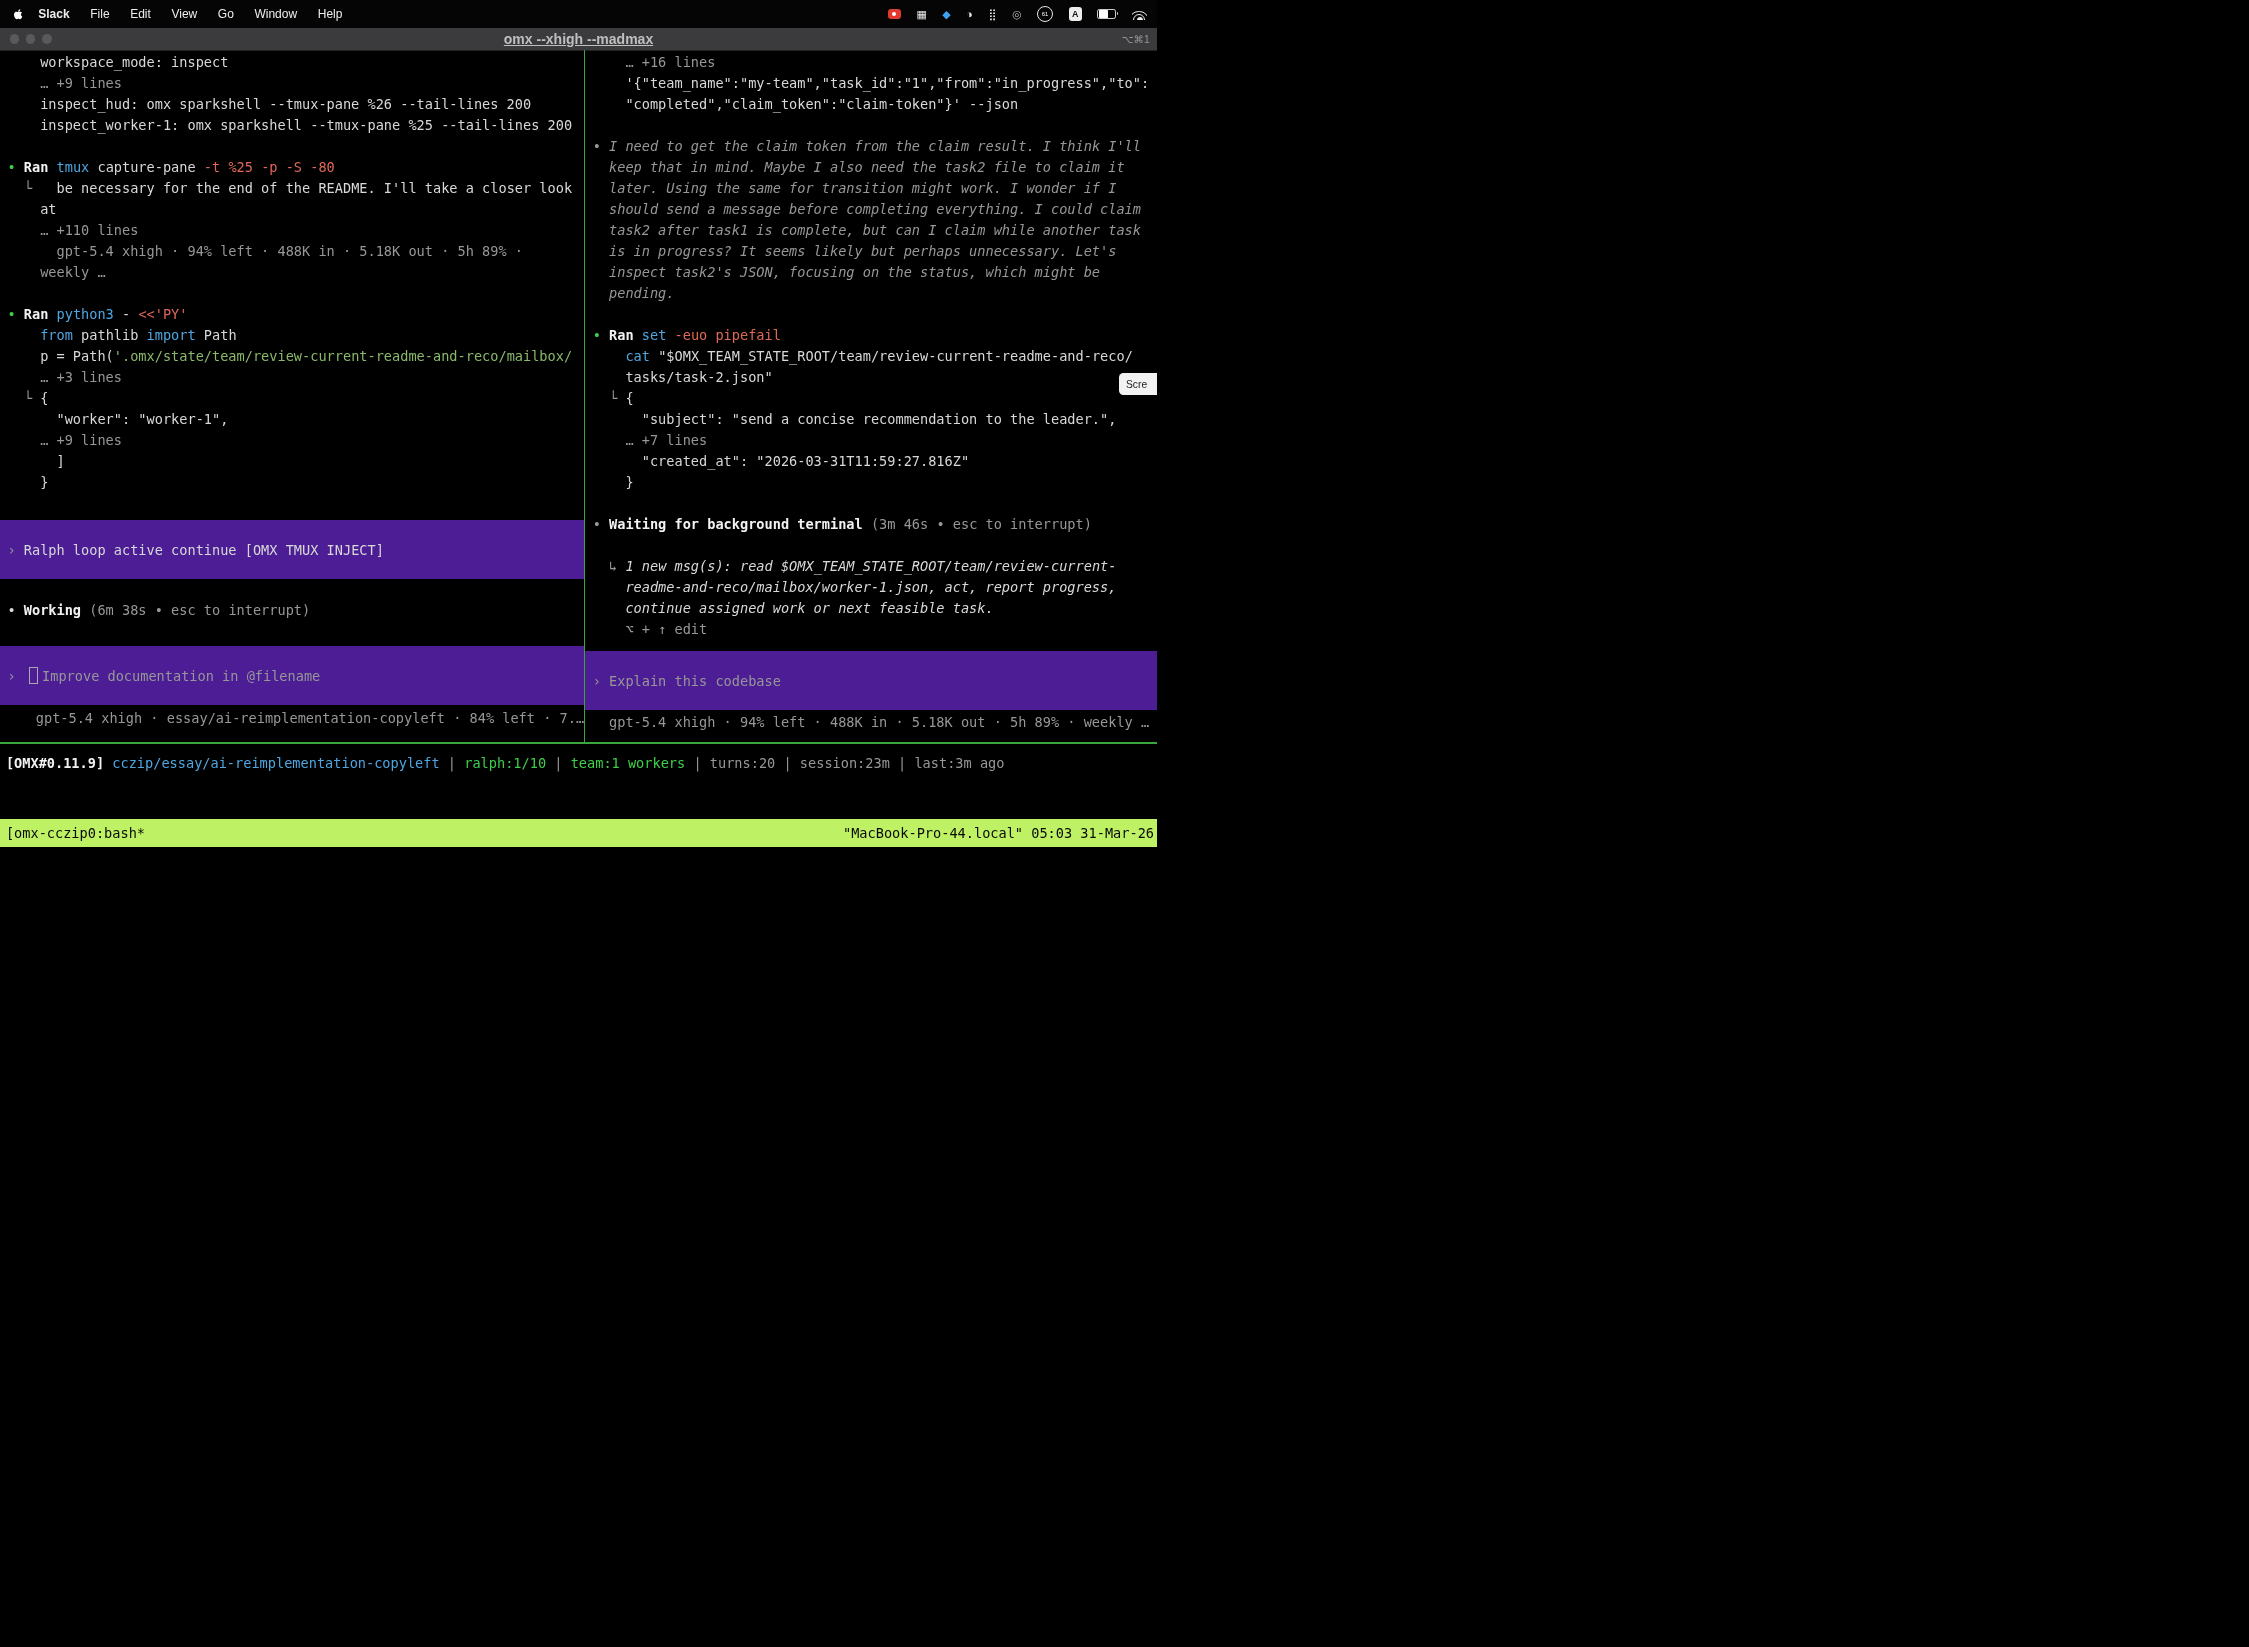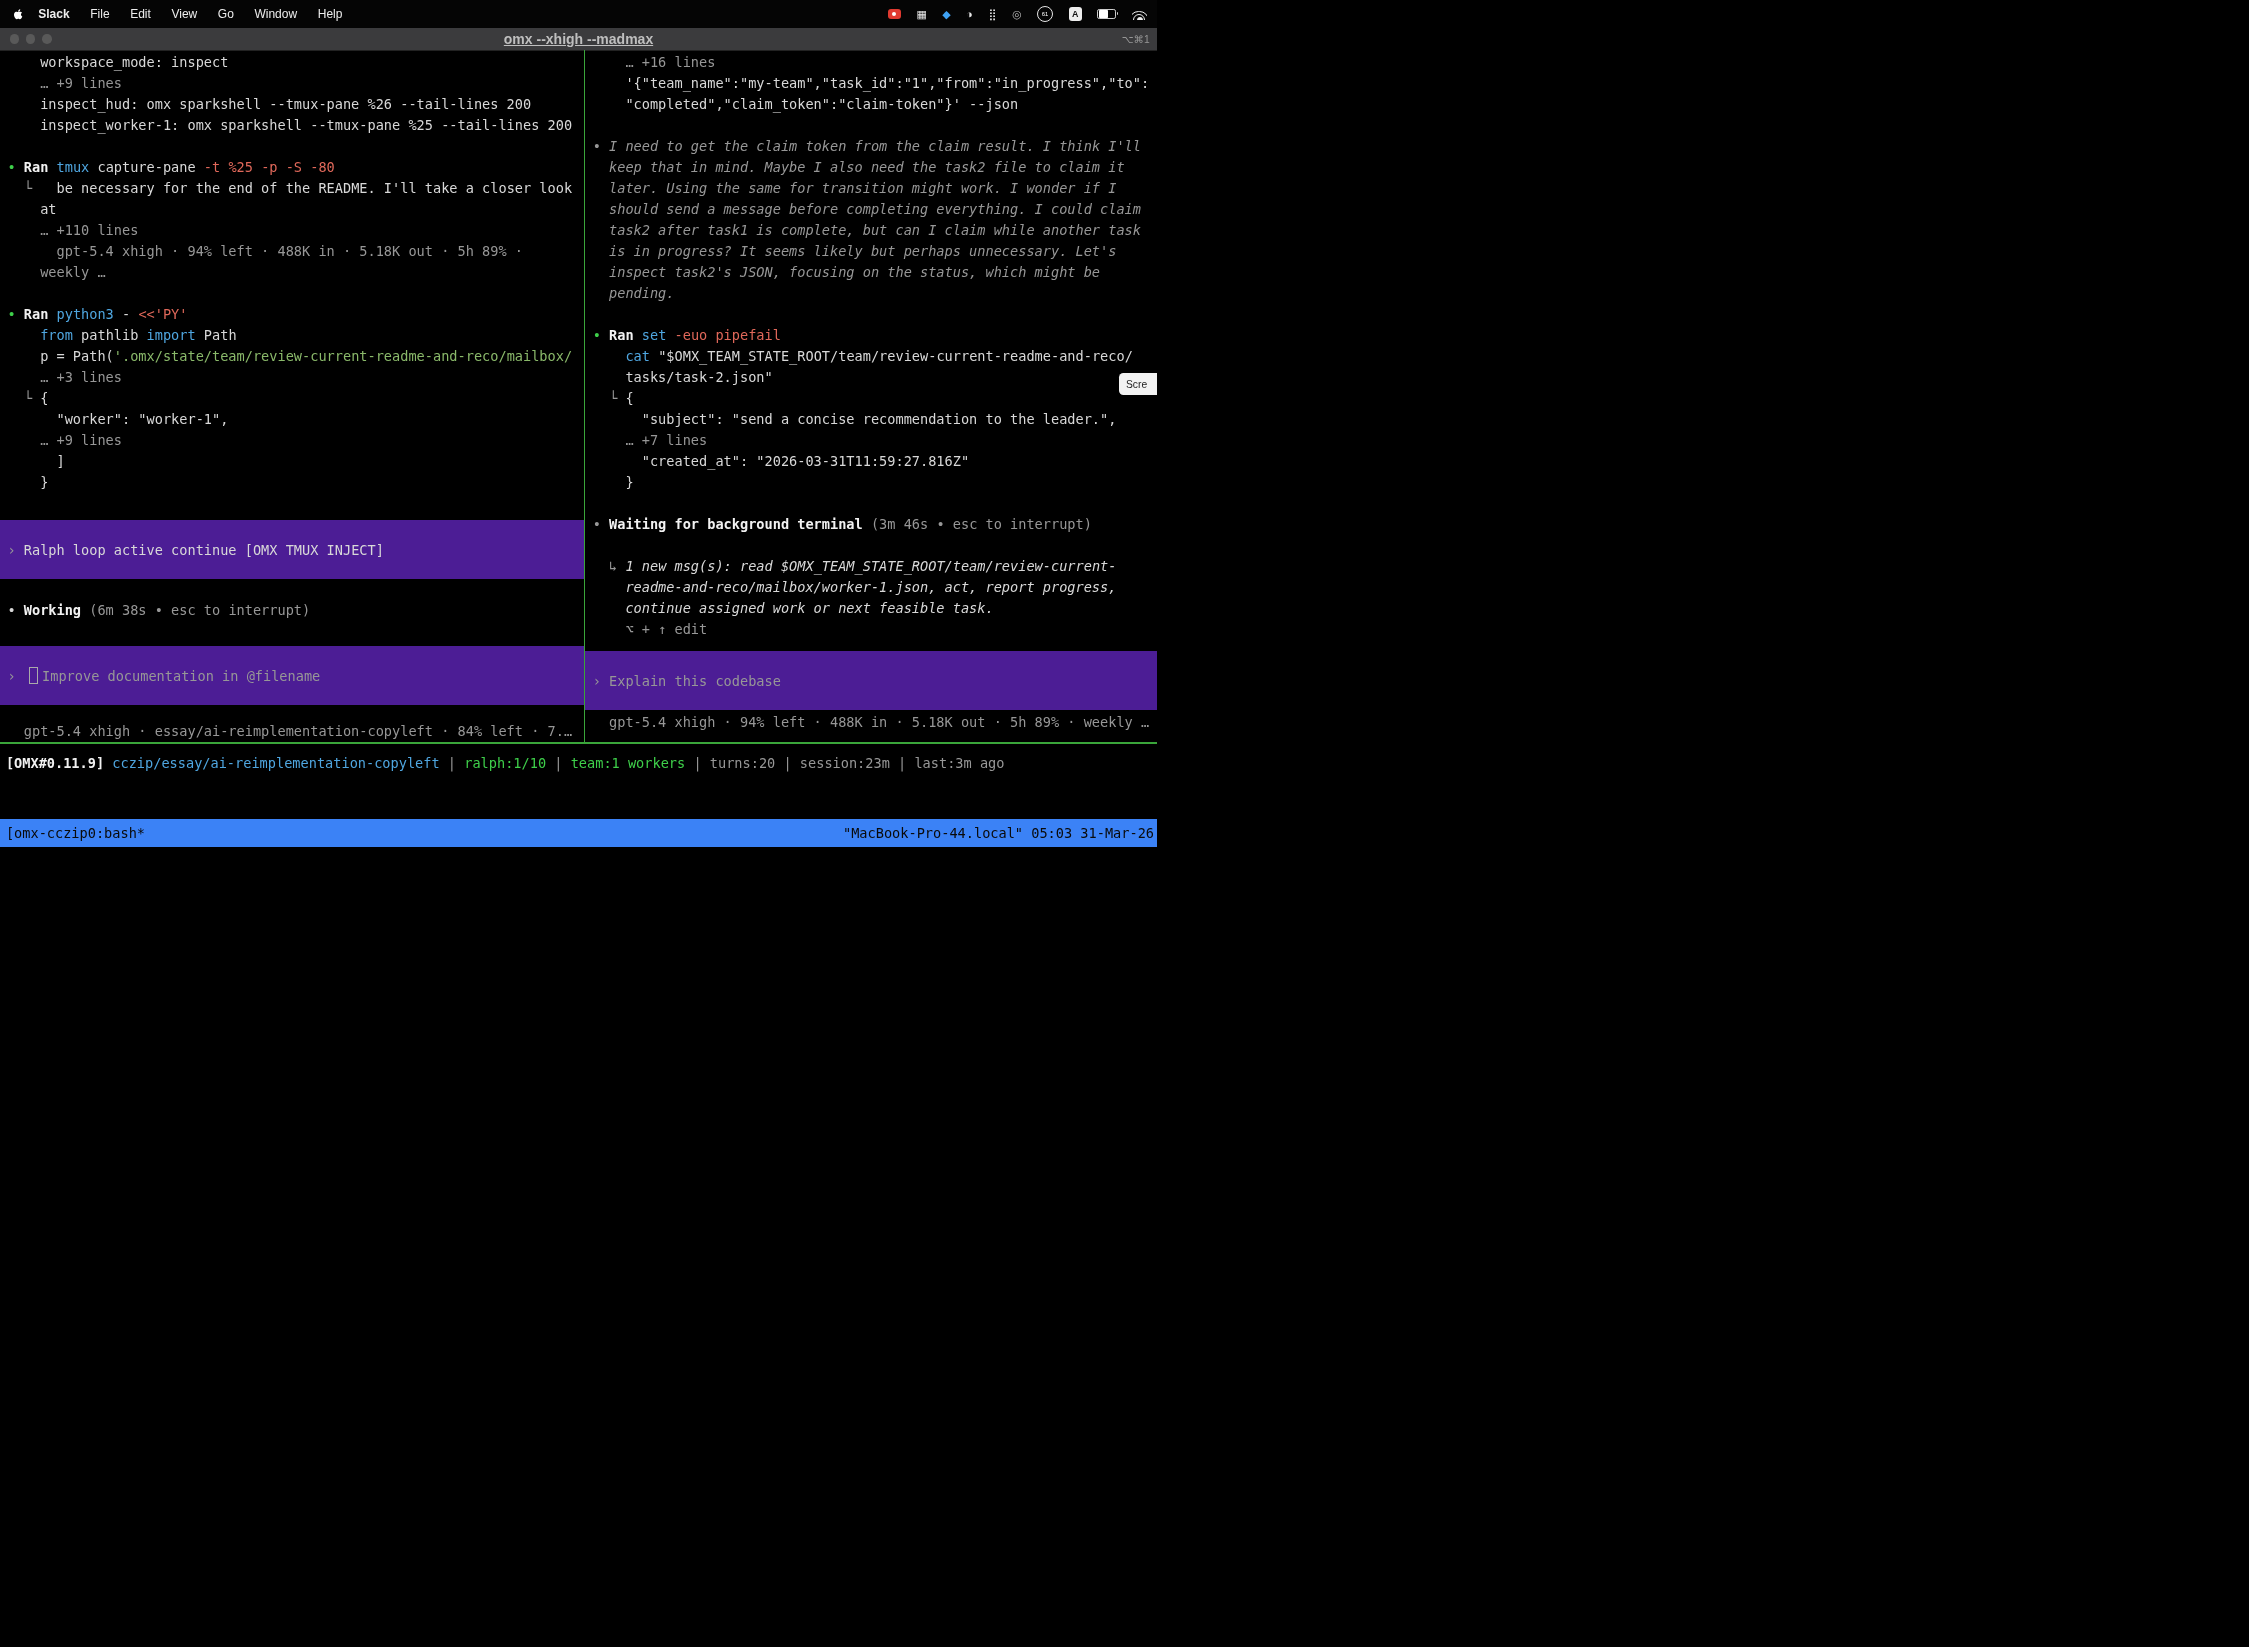--- a/index.html
+++ b/index.html
@@ -60,21 +60,21 @@
   .c-dimit{color:#979797;font-style:italic;}
   .cursorbox{display:inline-block;width:7.4px;height:14.8px;border:1.1px solid #aaa;
              vertical-align:-3px;margin:0 3.7px 0 5.2px;}
 
   
   .statusline{position:absolute;top:743px;left:0;right:0;padding-top:10.3px;
               font-family:"DejaVu Sans Mono",monospace;font-size:13.6px;}
   .statusline .tline{padding-left:5.9px;}
 
   
-  .tmuxbar{position:absolute;left:0;right:0;bottom:0;height:28px;background:#3b82f6;
+  .tmuxbar{position:absolute;left:0;right:0;bottom:0;height:28px;background:#bef264;
            display:flex;align-items:center;justify-content:space-between;
            font-family:"DejaVu Sans Mono",monospace;font-size:13.6px;color:#0a0a0a;}
   .tmuxbar .tleft{padding-left:5.9px;}
   .tmuxbar .tright{padding-right:3px;}
 
   
   .popup{position:absolute;right:0;top:373px;height:22px;min-width:31px;background:#f2f2f2;
          border-radius:4.4px 0 0 4.4px;display:flex;align-items:center;padding-left:7.4px;
          color:#222;font-size:10.3px;box-shadow:0 1.5px 5.9px rgba(0,0,0,.5);z-index:20;}
 </style>
@@ -157,21 +157,21 @@
         <div class="band" style="margin-top: 5.9px;">
           <div class="tline"><span class="c-dim">› </span><span class="c-w">Ralph loop active continue [OMX_TMUX_INJECT]</span></div>
         </div>
         <div class="lblock">
           <div class="tline">&nbsp;</div>
           <div class="tline"><span class="c-w">• </span><span class="c-b">Working </span><span class="c-dim">(6m 38s • esc to interrupt)</span></div>
         </div>
         <div class="band" style="margin-top: 25px;">
           <div class="tline"><span class="c-dim">› </span><span class="cursorbox"></span><span class="c-dim">Improve documentation in @filename</span></div>
         </div>
-        <div class="lblock" style="margin-top: 16px;">
+        <div class="lblock" style="margin-top: 3px; padding-left: 12px;">
           <div class="tline"><span class="c-dim">  gpt-5.4 xhigh · essay/ai-reimplementation-copyleft · 84% left · 7.…</span></div>
         </div>
       </div>
     <div class="vdiv"></div>
     <div class="pane right" id="pane-right">
         <div class="lblock">
           <div class="tline"><span class="c-dim">    … +16 lines</span></div>
           <div class="tline"><span class="c-w">    '{"team_name":"my-team","task_id":"1","from":"in_progress","to":</span></div>
           <div class="tline"><span class="c-w">    "completed","claim_token":"claim-token"}' --json</span></div>
           <div class="tline">&nbsp;</div>

